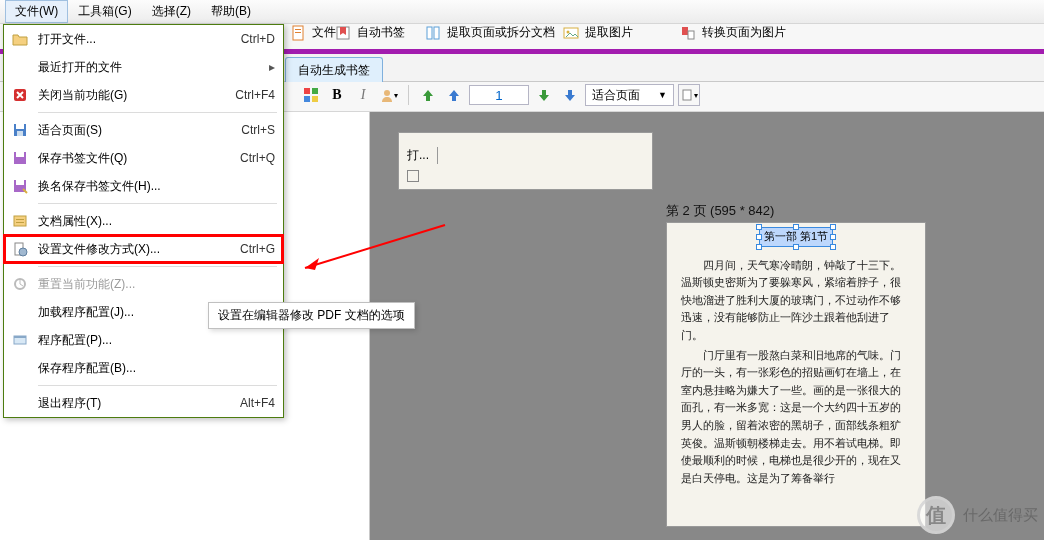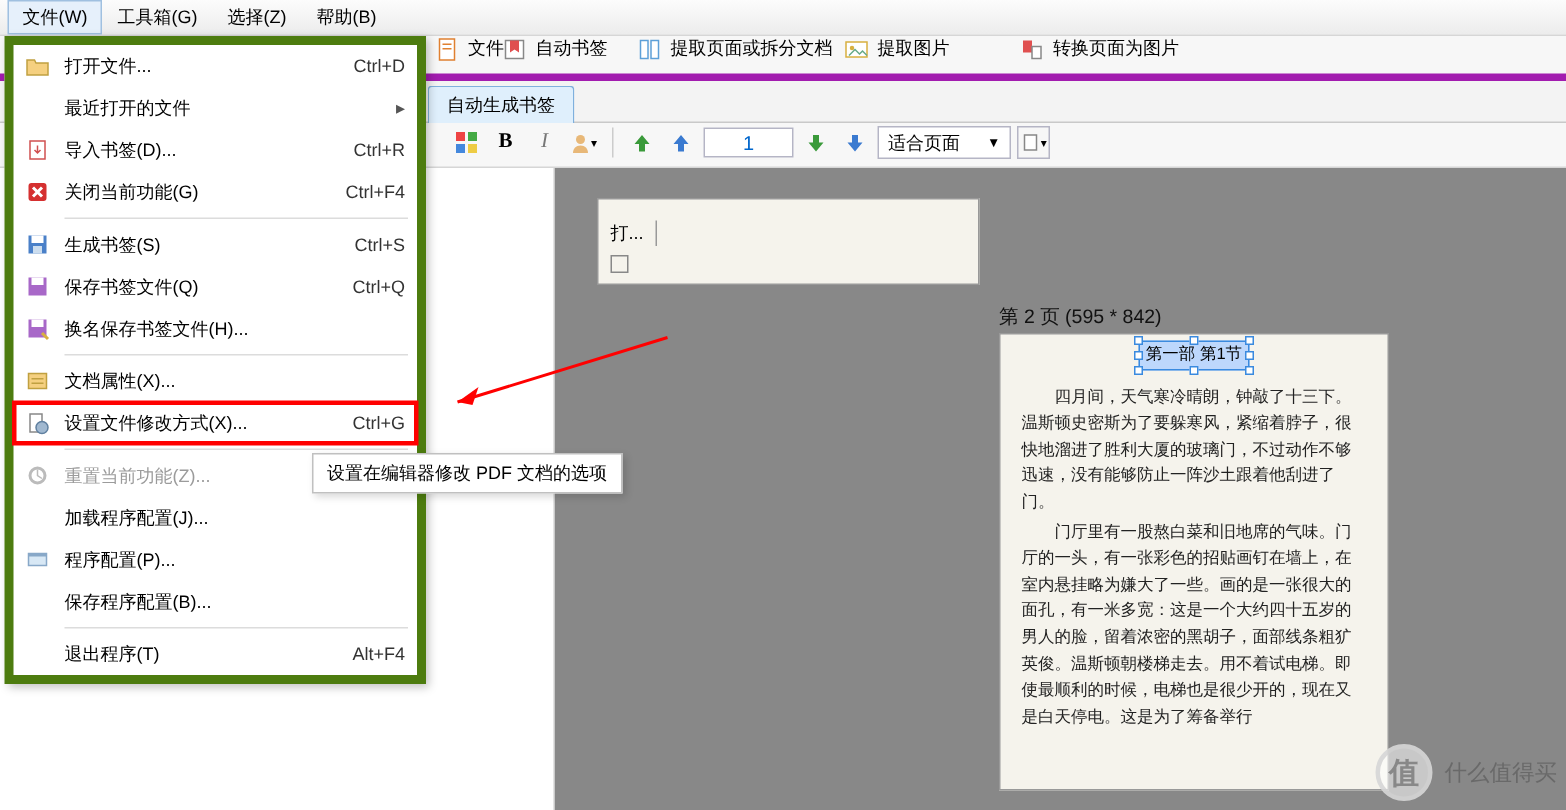--- a/index.html
+++ b/index.html
@@ -17,21 +17,21 @@
   .toolbar2 .btn { width:22px; height:22px; border:1px solid transparent; display:flex; align-items:center; justify-content:center;}
   .pageinput { width:60px; height:20px; text-align:center; border:1px solid #b5b5c5; background:white;color:#0066cc;}
   .zoomsel { height:22px; border:1px solid #b5b5c5; background:white; padding:0 6px; display:flex; align-items:center;}
   .maindoc { position:absolute; left:370px; top:112px; right:0; bottom:0; background:#888888;}
   .page { position:absolute; background:#f5f3ec; border:1px solid #999;}
   .page1 { left:28px; top:20px; width:255px; height:58px; padding:8px;}
   .page2 { left:296px; top:110px; width:260px; height:305px; padding:4px 14px; font-size:11px; line-height:1.6;}
   .pagelabel { position:absolute; color:#111; font-size:13px;}
   .highlight { display:inline-block; background:#bdd7fc; border:1px solid #3a8adf; padding:0 4px; position:relative;}
   .hdot{position:absolute;width:6px;height:6px;background:white;border:1px solid #3a8adf;}
-  .dropdown { position:absolute; left:3px; top:24px; width:281px; background:white; border:6px solid #4d7c0f; box-shadow:2px 2px 6px rgba(0,0,0,.25); z-index:100;}
+  .dropdown { position:absolute; left:3px; top:24px; width:281px; background:white; border:1px solid #4d7c0f; box-shadow:2px 2px 6px rgba(0,0,0,.25); z-index:100;}
   .dropdown .row { display:flex; align-items:center; height:28px; padding:0 8px 0 6px; cursor:default;}
   .dropdown .sep { height:1px; background:#dcdcdc; margin:3px 6px 3px 34px;}
   .dropdown .ic { width:20px; height:20px; margin-right:8px; display:flex; align-items:center; justify-content:center;}
   .dropdown .lab { flex:1; }
   .dropdown .sc { color:#333; margin-left:12px;}
   .dropdown .row.disabled { color:#9b9b9b;}
   .dropdown .row.arrow::after{content:"▸"; color:#555; margin-left:8px;}
   .dropdown .row.highlighted { outline:3px solid #ff0000; outline-offset:-2px;}
   .tooltip { position:absolute; background:#ffffff; border:1px solid #c0c0c0; padding:4px 9px; font-size:12px; box-shadow:2px 2px 5px rgba(0,0,0,.15); z-index:101;}
   .leftpanel { position:absolute; left:0; top:112px; width:370px; bottom:0; background:white; border-right:1px solid #c9c9c9;}
@@ -187,47 +187,37 @@
     <span class="lab">打开文件...</span>
     <span class="sc">Ctrl+D</span>
   </div>
   <div class="row arrow">
     <div class="ic"></div>
     <span class="lab">最近打开的文件</span>
   </div>
   <div class="row">
     <div class="ic">
         <svg width="16" height="16">
-          <rect x="3" y="2" width="10" height="12" fill="#fff" stroke="#d05050"></rect>
-          <path d="M8 5v5m-2-2l2 2 2-2" stroke="#d05050" fill="none"></path>
-        </svg>
-      </div>
-    <span class="lab">导入书签(D)...</span>
-    <span class="sc">Ctrl+R</span>
-  </div>
-  <div class="row">
-    <div class="ic">
-        <svg width="16" height="16">
           <rect x="2" y="2" width="12" height="12" rx="2" fill="#d53030"></rect>
           <path d="M5 5l6 6M11 5l-6 6" stroke="white" stroke-width="2"></path>
         </svg>
       </div>
     <span class="lab">关闭当前功能(G)</span>
     <span class="sc">Ctrl+F4</span>
   </div>
   <div class="sep"></div>
   <div class="row">
     <div class="ic">
         <svg width="16" height="16">
           <rect x="2" y="2" width="12" height="12" fill="#4a80c8"></rect>
           <rect x="4" y="2" width="8" height="5" fill="#fff"></rect>
           <rect x="5" y="9" width="6" height="5" fill="#cde"></rect>
         </svg>
       </div>
-    <span class="lab">生成书签(S)</span>
+    <span class="lab">适合页面(S)</span>
     <span class="sc">Ctrl+S</span>
   </div>
   <div class="row">
     <div class="ic">
         <svg width="16" height="16">
           <rect x="2" y="2" width="12" height="12" fill="#a868c8"></rect>
           <rect x="4" y="2" width="8" height="5" fill="#fff"></rect>
         </svg>
       </div>
     <span class="lab">保存书签文件(Q)</span>

